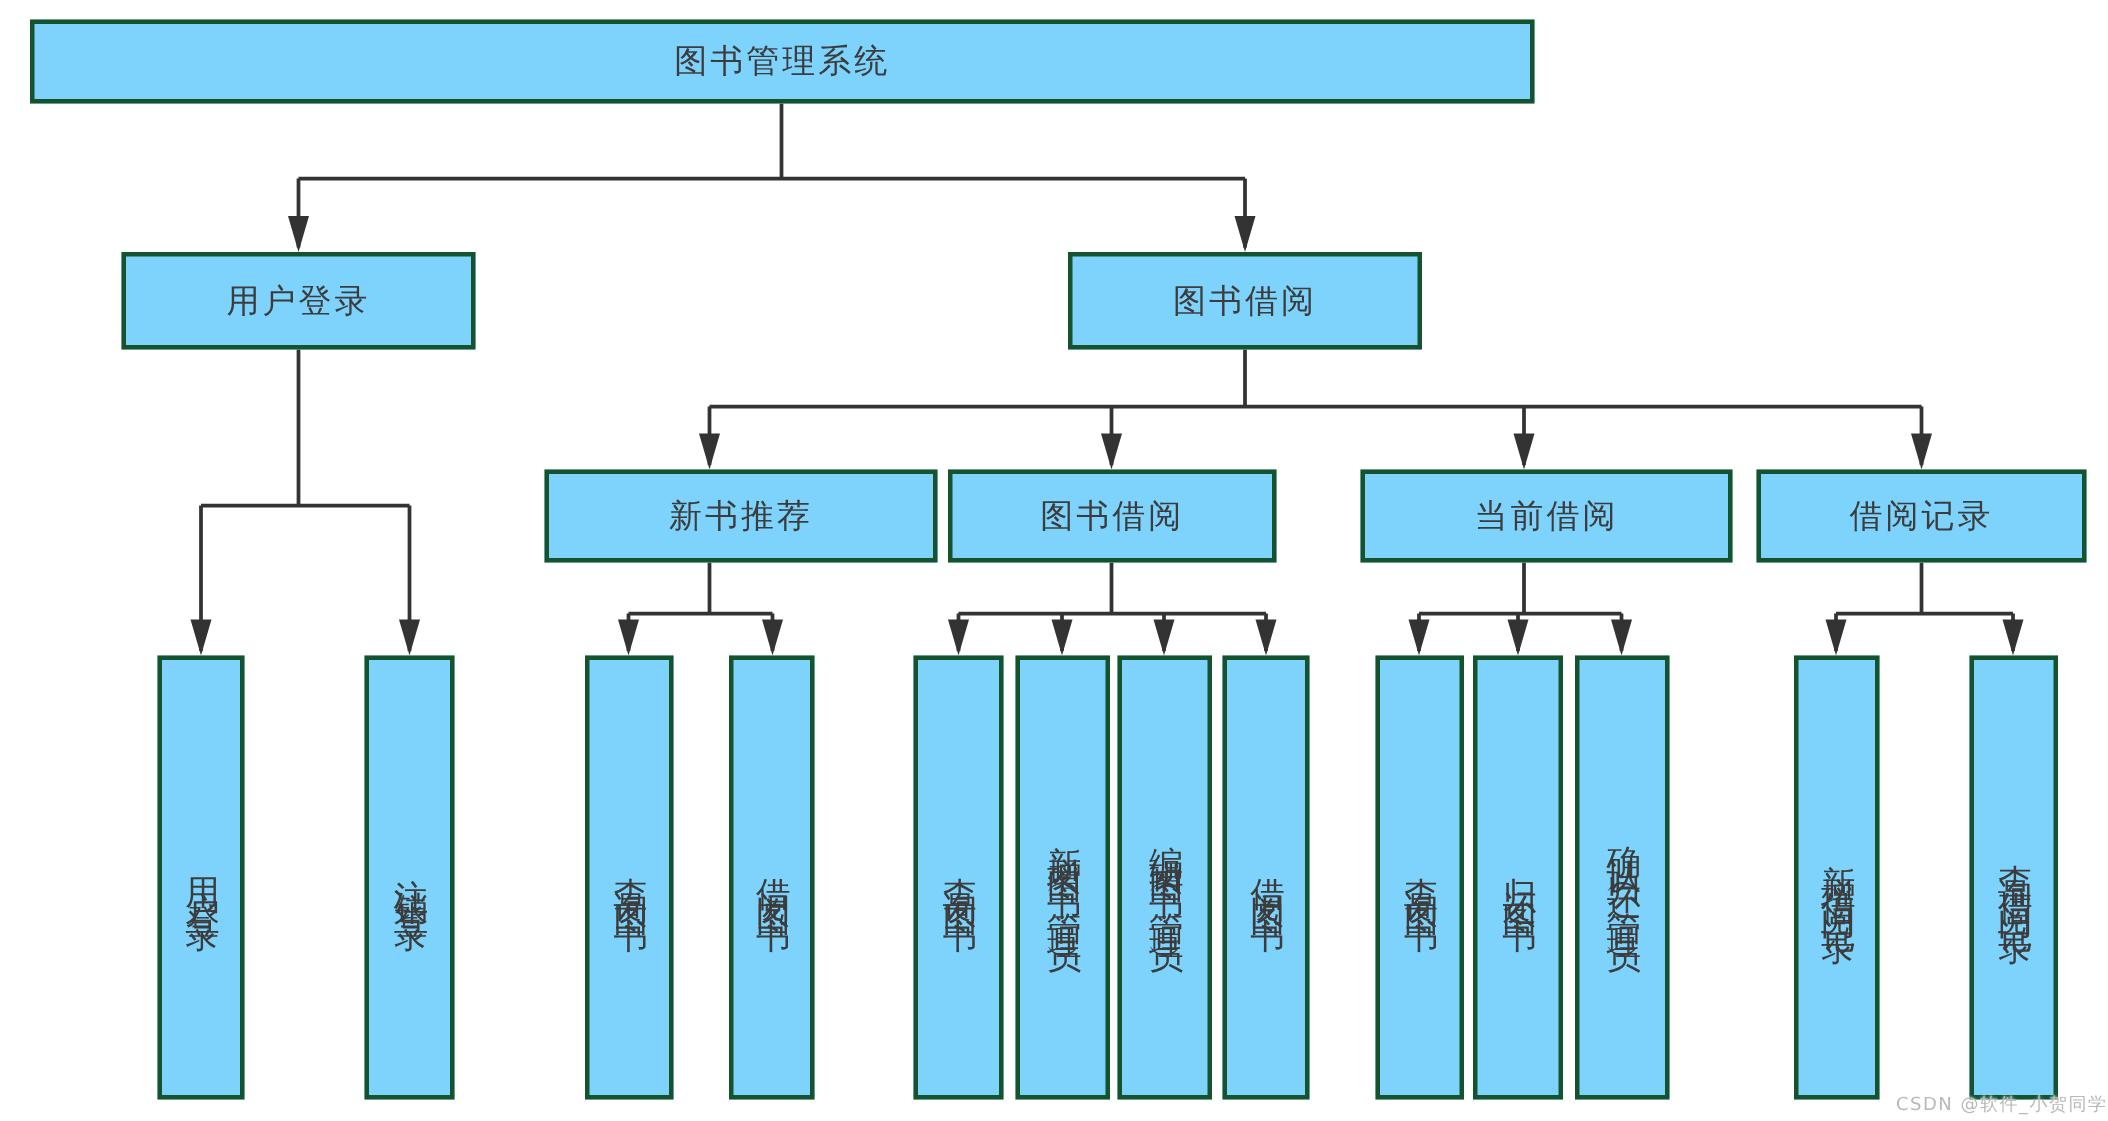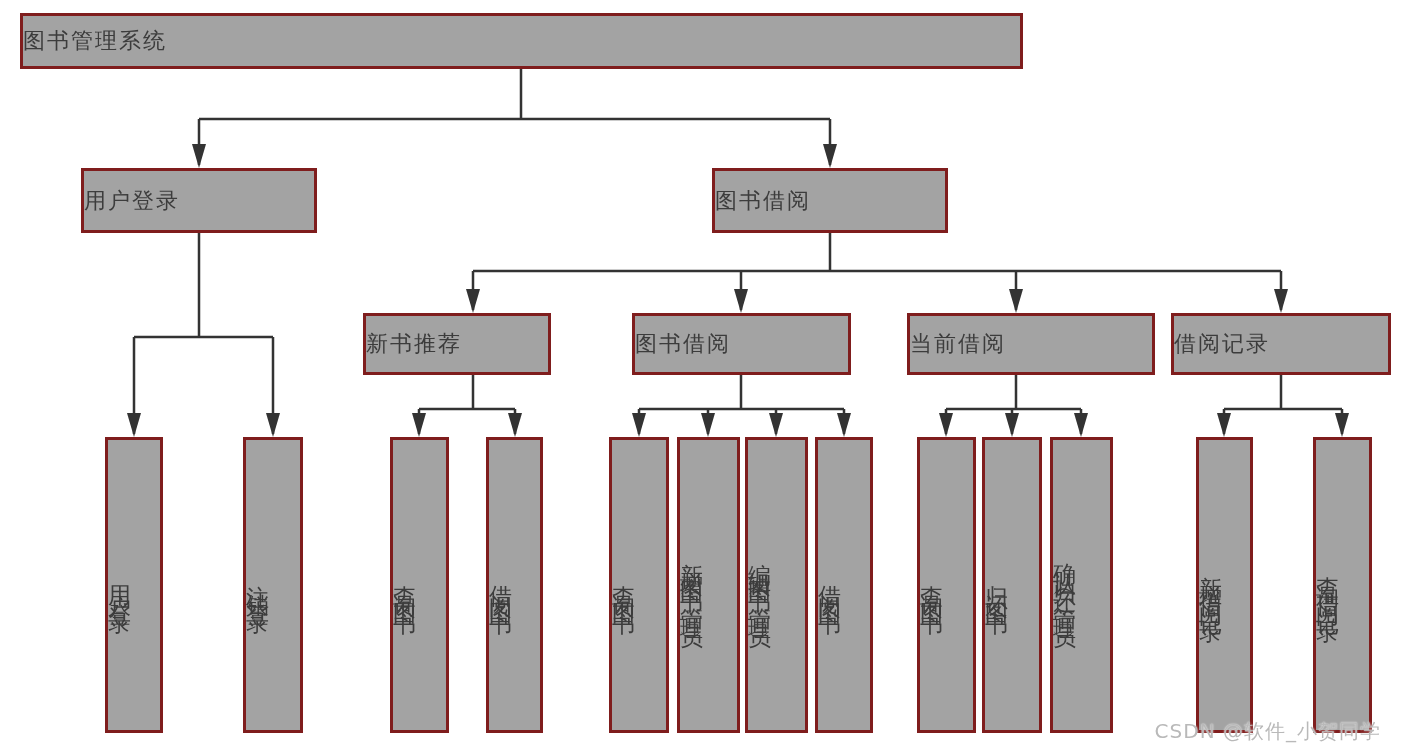--- a/index.html
+++ b/index.html
@@ -18,48 +18,48 @@
   .connector-layer {
     position: absolute;
     left: 0; top: 0;
     width: 1405px;
     height: 747px;
     z-index: 1;
   }
   .node {
     position: absolute;
     box-sizing: border-box;
-    border: 3px solid #7f1d1d;
-    background: #a3a3a3;
+    border: 3px solid #14532d;
+    background: #7dd3fc;
     display: flex;
     align-items: center;
-    justify-content: flex-start;
+    justify-content: center;
     z-index: 2;
   }
   .node .node-label {
     color: #3c3c3c;
     font-size: 22px;
     letter-spacing: 2px;
     white-space: nowrap;
     text-align: center;
   }
   .node.vertical .node-label {
     writing-mode: vertical-rl;
     text-orientation: mixed;
     font-size: 23px;
     letter-spacing: 9px;
     line-height: 1;
     white-space: normal;
   }
   .watermark {
     position: absolute;
-    right: 24px;
+    right: 0;
     bottom: 2px;
     z-index: 3;
-    font-size: 20px;
+    font-size: 12px;
     color: #b9b9b9;
     text-shadow: 0 0 2px #ffffff;
     letter-spacing: 1px;
   }
 </style>
 </head>
 <body>
 
 <div class="stage">
   <svg class="connector-layer" xmlns="http://www.w3.org/2000/svg" viewBox="0 0 1405 747">
@@ -93,21 +93,21 @@
 
   <div class="node horizontal" style="left: 20px; top: 13px; width: 1003px; height: 56px;">
       <span class="node-label">图书管理系统</span>
     </div>
     <div class="node horizontal" style="left: 81px; top: 168px; width: 236px; height: 65px;">
       <span class="node-label">用户登录</span>
     </div>
     <div class="node horizontal" style="left: 712px; top: 168px; width: 236px; height: 65px;">
       <span class="node-label">图书借阅</span>
     </div>
-    <div class="node horizontal" style="left: 363px; top: 313px; width: 188px; height: 62px;">
+    <div class="node horizontal" style="left: 363px; top: 313px; width: 262px; height: 62px;">
       <span class="node-label">新书推荐</span>
     </div>
     <div class="node horizontal" style="left: 632px; top: 313px; width: 219px; height: 62px;">
       <span class="node-label">图书借阅</span>
     </div>
     <div class="node horizontal" style="left: 907px; top: 313px; width: 248px; height: 62px;">
       <span class="node-label">当前借阅</span>
     </div>
     <div class="node horizontal" style="left: 1171px; top: 313px; width: 220px; height: 62px;">
       <span class="node-label">借阅记录</span>

